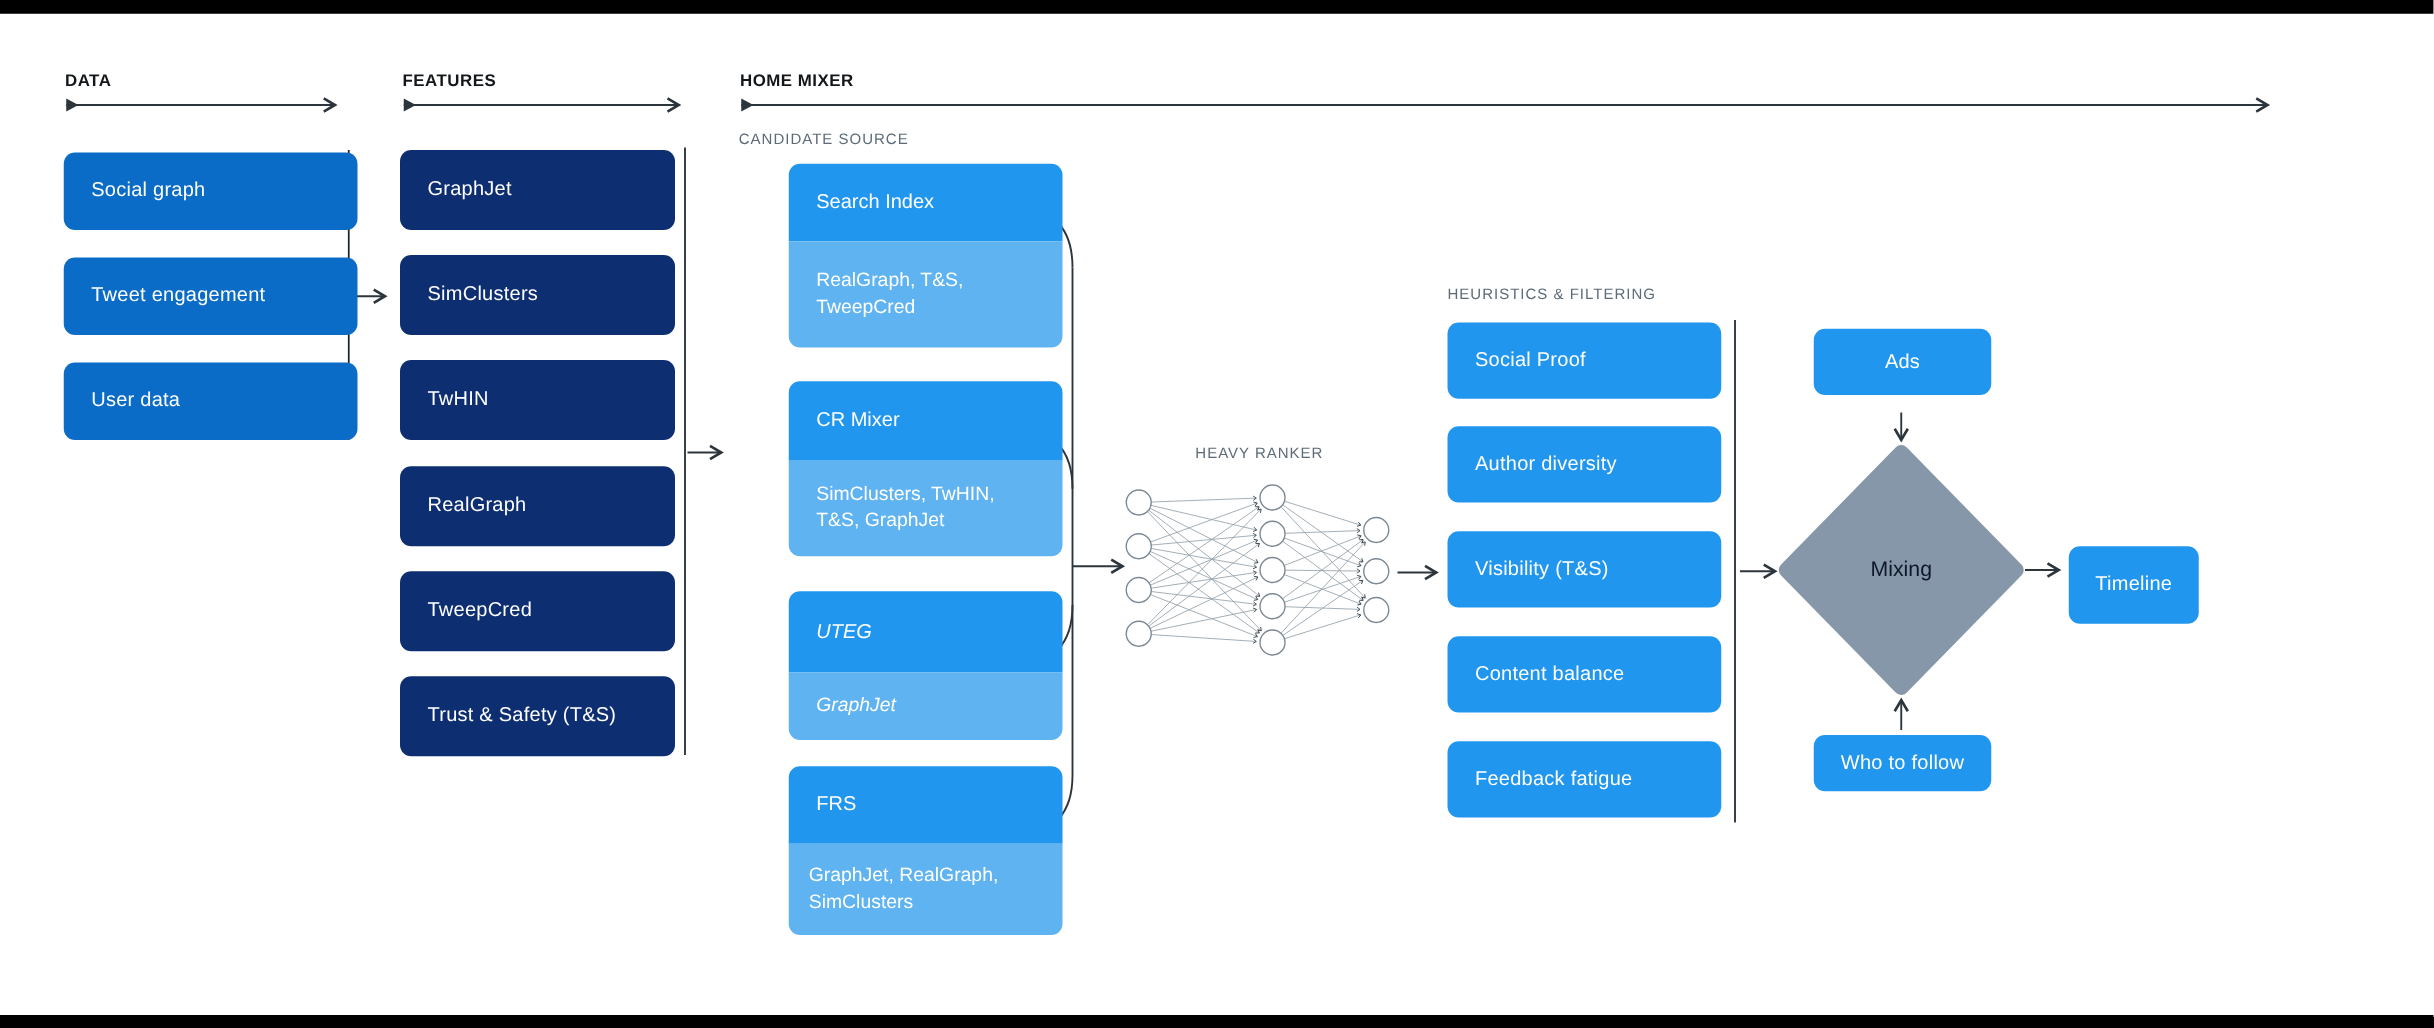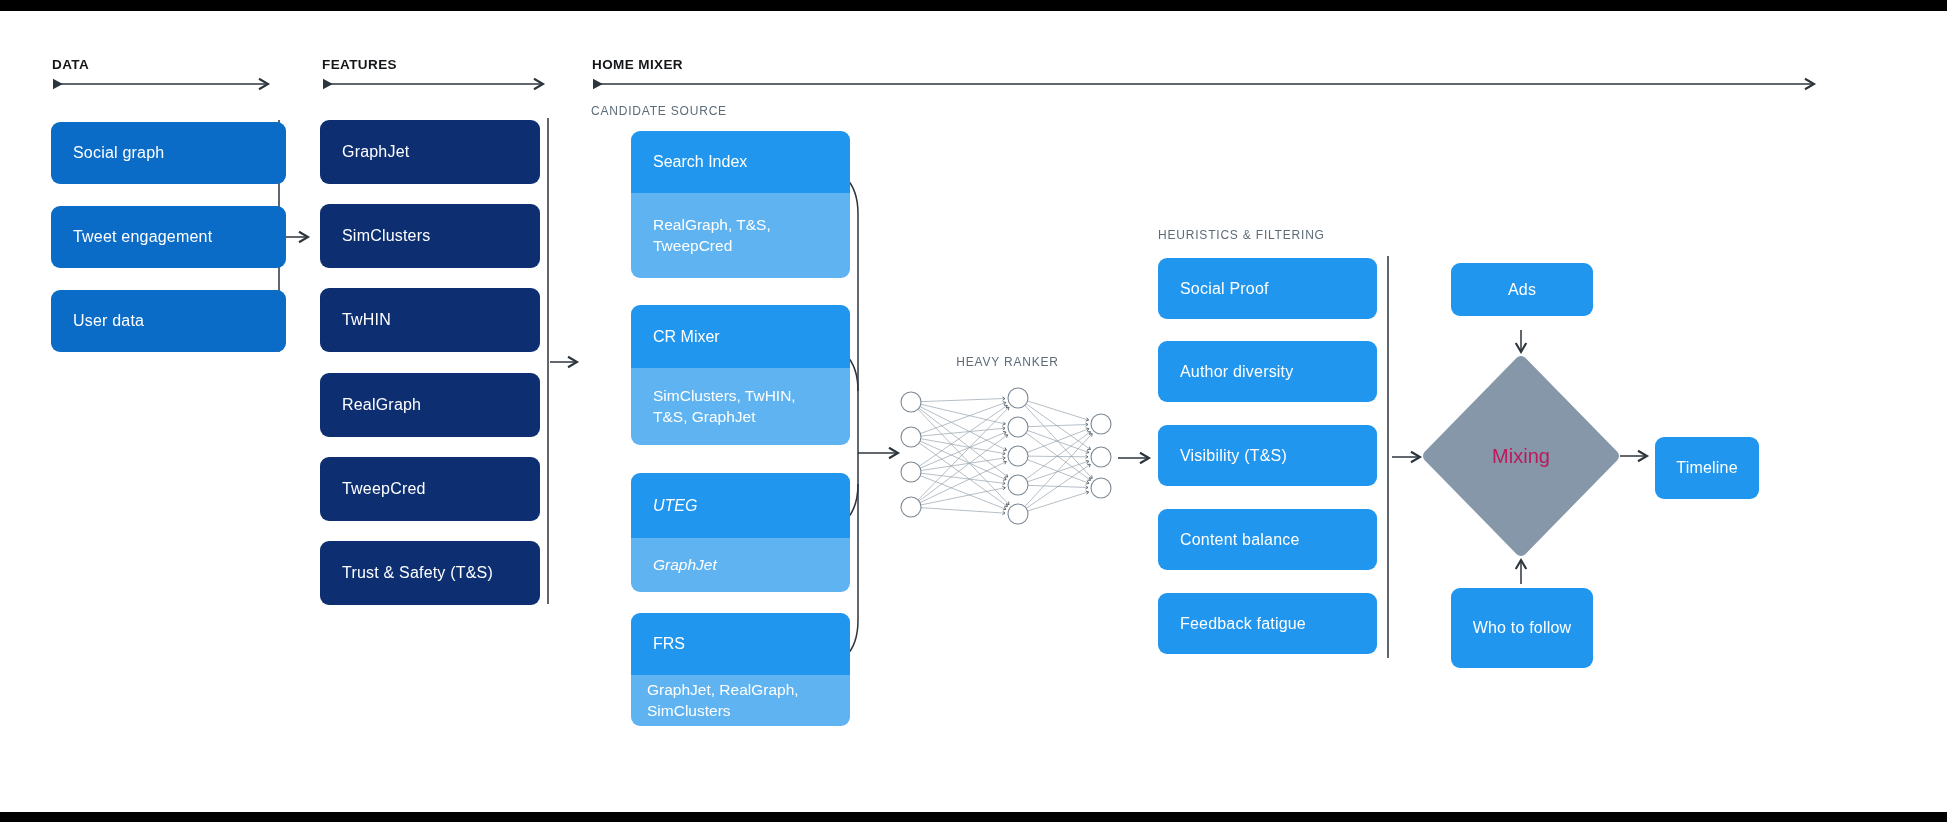--- a/index.html
+++ b/index.html
@@ -26,22 +26,22 @@
 
   .cs-group{position:absolute;left:591px;width:219px;margin-left:40px;}
   .cs-head{background:var(--bright_box);border-radius:9px 9px 0 0;color:#fff;
            font-size:16px;font-weight:500;display:flex;align-items:center;
            padding:0 20px 0 22px;box-sizing:border-box;}
   .cs-sub{background:var(--light_box);border-radius:0 0 9px 9px;color:#fff;
           font-size:15.5px;font-weight:500;display:flex;align-items:center;
           padding:0 20px 0 22px;box-sizing:border-box;line-height:1.32;}
 
   #mixing-label{position:absolute;left:1429px;top:360px;width:184px;height:192px;
-                display:flex;align-items:center;justify-content:center;color:#be185d;
-                font-size:20px;font-weight:500;}
+                display:flex;align-items:center;justify-content:center;color:#0f172a;
+                font-size:17px;font-weight:500;}
   #heavy-ranker-label{position:absolute;left:920px;top:355px;width:175px;text-align:center;}
 </style>
 </head>
 <body>
 
 <div id="stage">
 
   <div id="bar-top" class="bar"></div>
   <div id="bar-bottom" class="bar"></div>
 
@@ -165,30 +165,30 @@
   <div class="cs-group" style="top:305px;">
     <div class="cs-head" style="height:63px;">CR Mixer</div>
     <div class="cs-sub" style="height:77px;">SimClusters, TwHIN, T&amp;S, GraphJet</div>
   </div>
   <div class="cs-group" style="top:473px;font-style:italic;">
     <div class="cs-head" style="height:65px;">UTEG</div>
     <div class="cs-sub" style="height:54px;">GraphJet</div>
   </div>
   <div class="cs-group" style="top:613px;">
     <div class="cs-head" style="height:62px;">FRS</div>
-    <div class="cs-sub" style="height:51px;padding-left:16px;">GraphJet, RealGraph, SimClusters</div>
+    <div class="cs-sub" style="height:73px;padding-left:16px;">GraphJet, RealGraph, SimClusters</div>
   </div>
 
   <div id="heavy-ranker-label" class="sub-head">HEAVY RANKER</div>
 
   <div class="sub-head" style="left:1158px;top:228px;">HEURISTICS &amp; FILTERING</div>
   <div class="box heur-box" style="top:258px;">Social Proof</div>
   <div class="box heur-box" style="top:341px;">Author diversity</div>
   <div class="box heur-box" style="top:509px;">Content balance</div>
   <div class="box heur-box" style="top:425px;">Visibility (T&amp;S)</div>
   <div class="box heur-box" style="top:593px;">Feedback fatigue</div>
 
   <div class="box blue-box centered" style="left:1451px;top:263px;width:142px;height:53px;">Ads</div>
   <div id="mixing-label">Mixing</div>
-  <div class="box blue-box centered" style="left:1451px;top:588px;width:142px;height:80px;">Who to follow</div>
+  <div class="box blue-box centered" style="left:1451px;top:588px;width:142px;height:45px;">Who to follow</div>
   <div class="box blue-box centered" style="left:1655px;top:437px;width:104px;height:62px;">Timeline</div>
 
 </div>
 
 </body></html>

